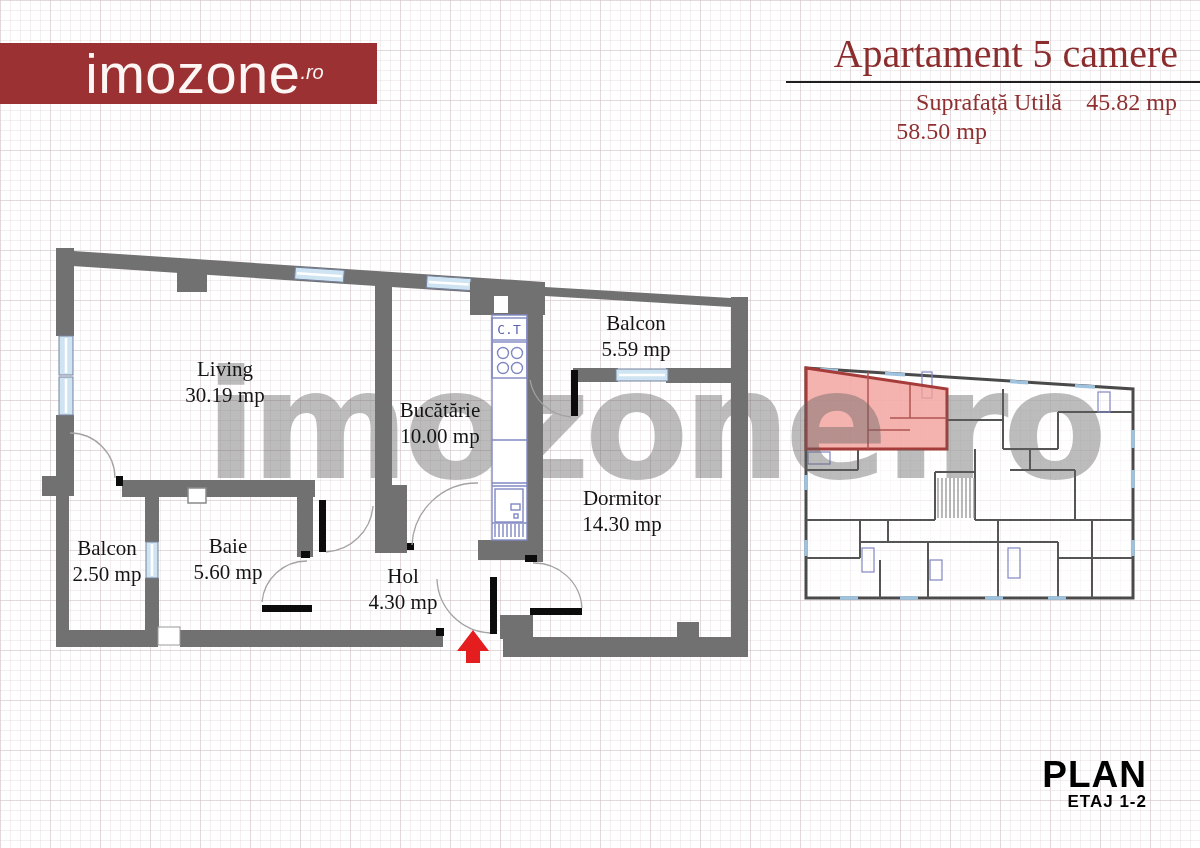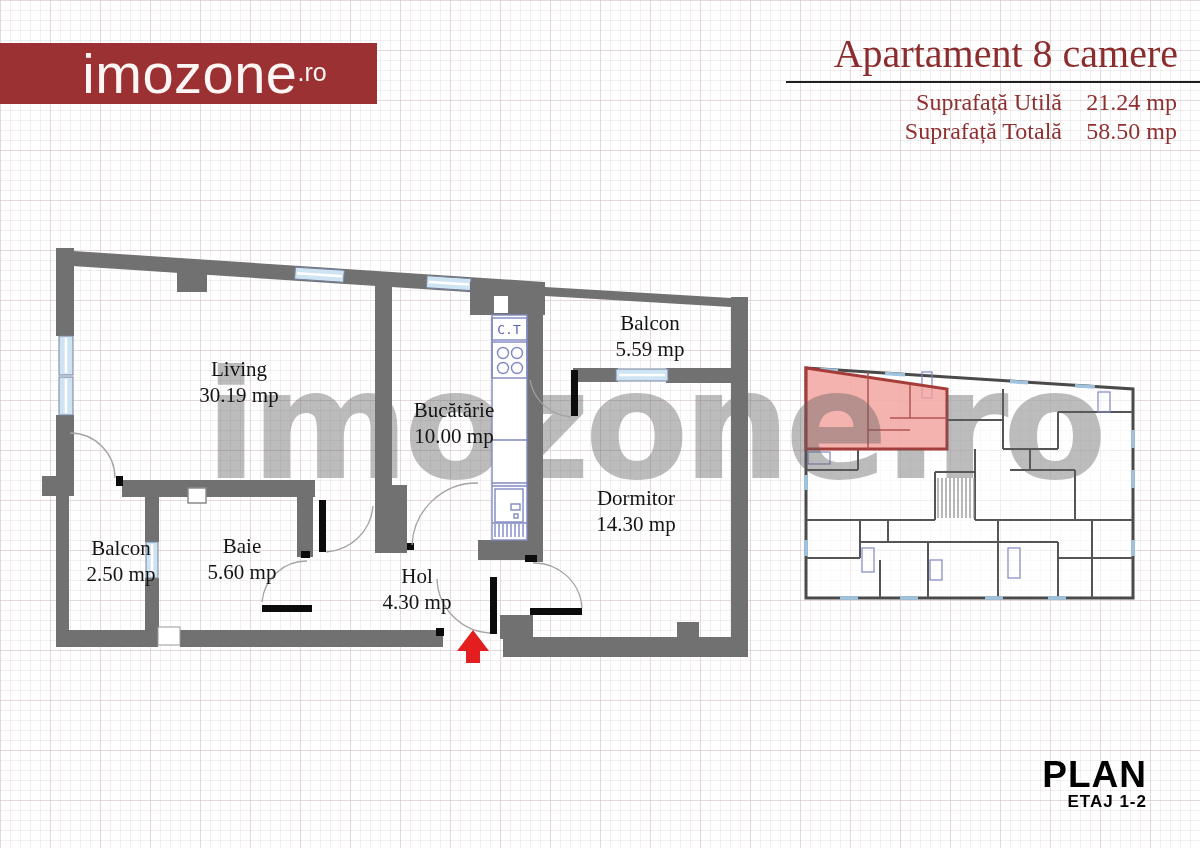--- a/index.html
+++ b/index.html
@@ -11,40 +11,40 @@
       linear-gradient(to right, rgba(216,202,207,0.3) 1px, transparent 1px) 0 0 / 10px 10px,
       linear-gradient(to bottom, rgba(216,202,207,0.3) 1px, transparent 1px) 0 0 / 10px 10px,
       #ffffff;
     font-family:"Liberation Sans", sans-serif;
   }
   .abs{position:absolute;}
   
   .logo-banner{left:0;top:43px;width:377px;height:61px;background:#9b3133;
     display:flex;align-items:center;justify-content:center;color:#fdf6f4;z-index:40;}
   .logo-main{font-size:56px;letter-spacing:0.5px;margin-left:32px;}
-  .logo-tld{font-size:25px;padding-bottom:2px;}
+  .logo-tld{font-size:20px;padding-bottom:2px;font-style:italic;}
   .page-title{right:22px;top:30px;font-family:"Liberation Serif",serif;font-size:40px;
     color:#8b2c2d;white-space:nowrap;z-index:40;}
   .title-underline{left:786px;right:0;top:81px;height:2px;background:#1f1f1f;z-index:40;}
   .specs{right:23px;top:88px;z-index:40;font-family:"Liberation Serif",serif;
     font-size:24px;color:#8e2f30;}
   .spec-row{display:flex;justify-content:flex-start;line-height:29px;margin-left:26px;}
   .spec-label{width:190px;text-align:right;}
   .spec-value{width:115px;text-align:right;}
   
   .watermark{left:205px;top:350px;z-index:10;font-family:"DejaVu Sans",sans-serif;
     font-weight:bold;font-size:152px;line-height:1;letter-spacing:-6px;
     color:rgba(95,95,95,0.42);white-space:nowrap;}
   
   .miniplan-svg{left:0;top:0;z-index:5;}
   .mainplan-svg{left:0;top:0;z-index:20;}
   
   .room-label{transform:translate(-50%,-50%);text-align:center;z-index:30;
     font-family:"Liberation Serif",serif;font-size:21px;color:#141414;
-    line-height:1.22;white-space:nowrap;margin-left:14px;}
+    line-height:1.22;white-space:nowrap;}
   
   .footer-plan{right:53px;top:756px;text-align:right;color:#000000;z-index:40;font-weight:bold;}
   .footer-plan .plan-line{font-size:37px;letter-spacing:1px;line-height:1.0;}
   .footer-plan .etaj-line{font-size:17px;letter-spacing:1px;line-height:1.1;}
 </style>
 </head>
 <body>
 
 <svg class="abs miniplan-svg" width="1200" height="848" viewBox="0 0 1200 848">
   <g>
@@ -203,29 +203,28 @@
 </div>
 <div class="abs room-label" style="left:403px;top:590px">
   <div>Hol</div>
   <div>4.30 mp</div>
 </div>
 
 <div class="abs logo-banner">
   <span class="logo-main">imozone</span>
     <span class="logo-tld">.ro</span>
 </div>
-<div class="abs page-title">Apartament 8 camere</div>
+<div class="abs page-title">Apartament 5 camere</div>
 <div class="abs title-underline"></div>
 <div class="abs specs">
   <div class="spec-row">
     <span class="spec-label">Suprafață Utilă</span>
-    <span class="spec-value">21.24 mp</span>
+    <span class="spec-value">45.82 mp</span>
   </div>
   <div class="spec-row">
-    <span class="spec-label">Suprafață Totală</span>
     <span class="spec-value">58.50 mp</span>
   </div>
 </div>
 
 <div class="abs footer-plan">
   <div class="plan-line">PLAN</div>
   <div class="etaj-line">ETAJ 1-2</div>
 </div>
 
 </body></html>

